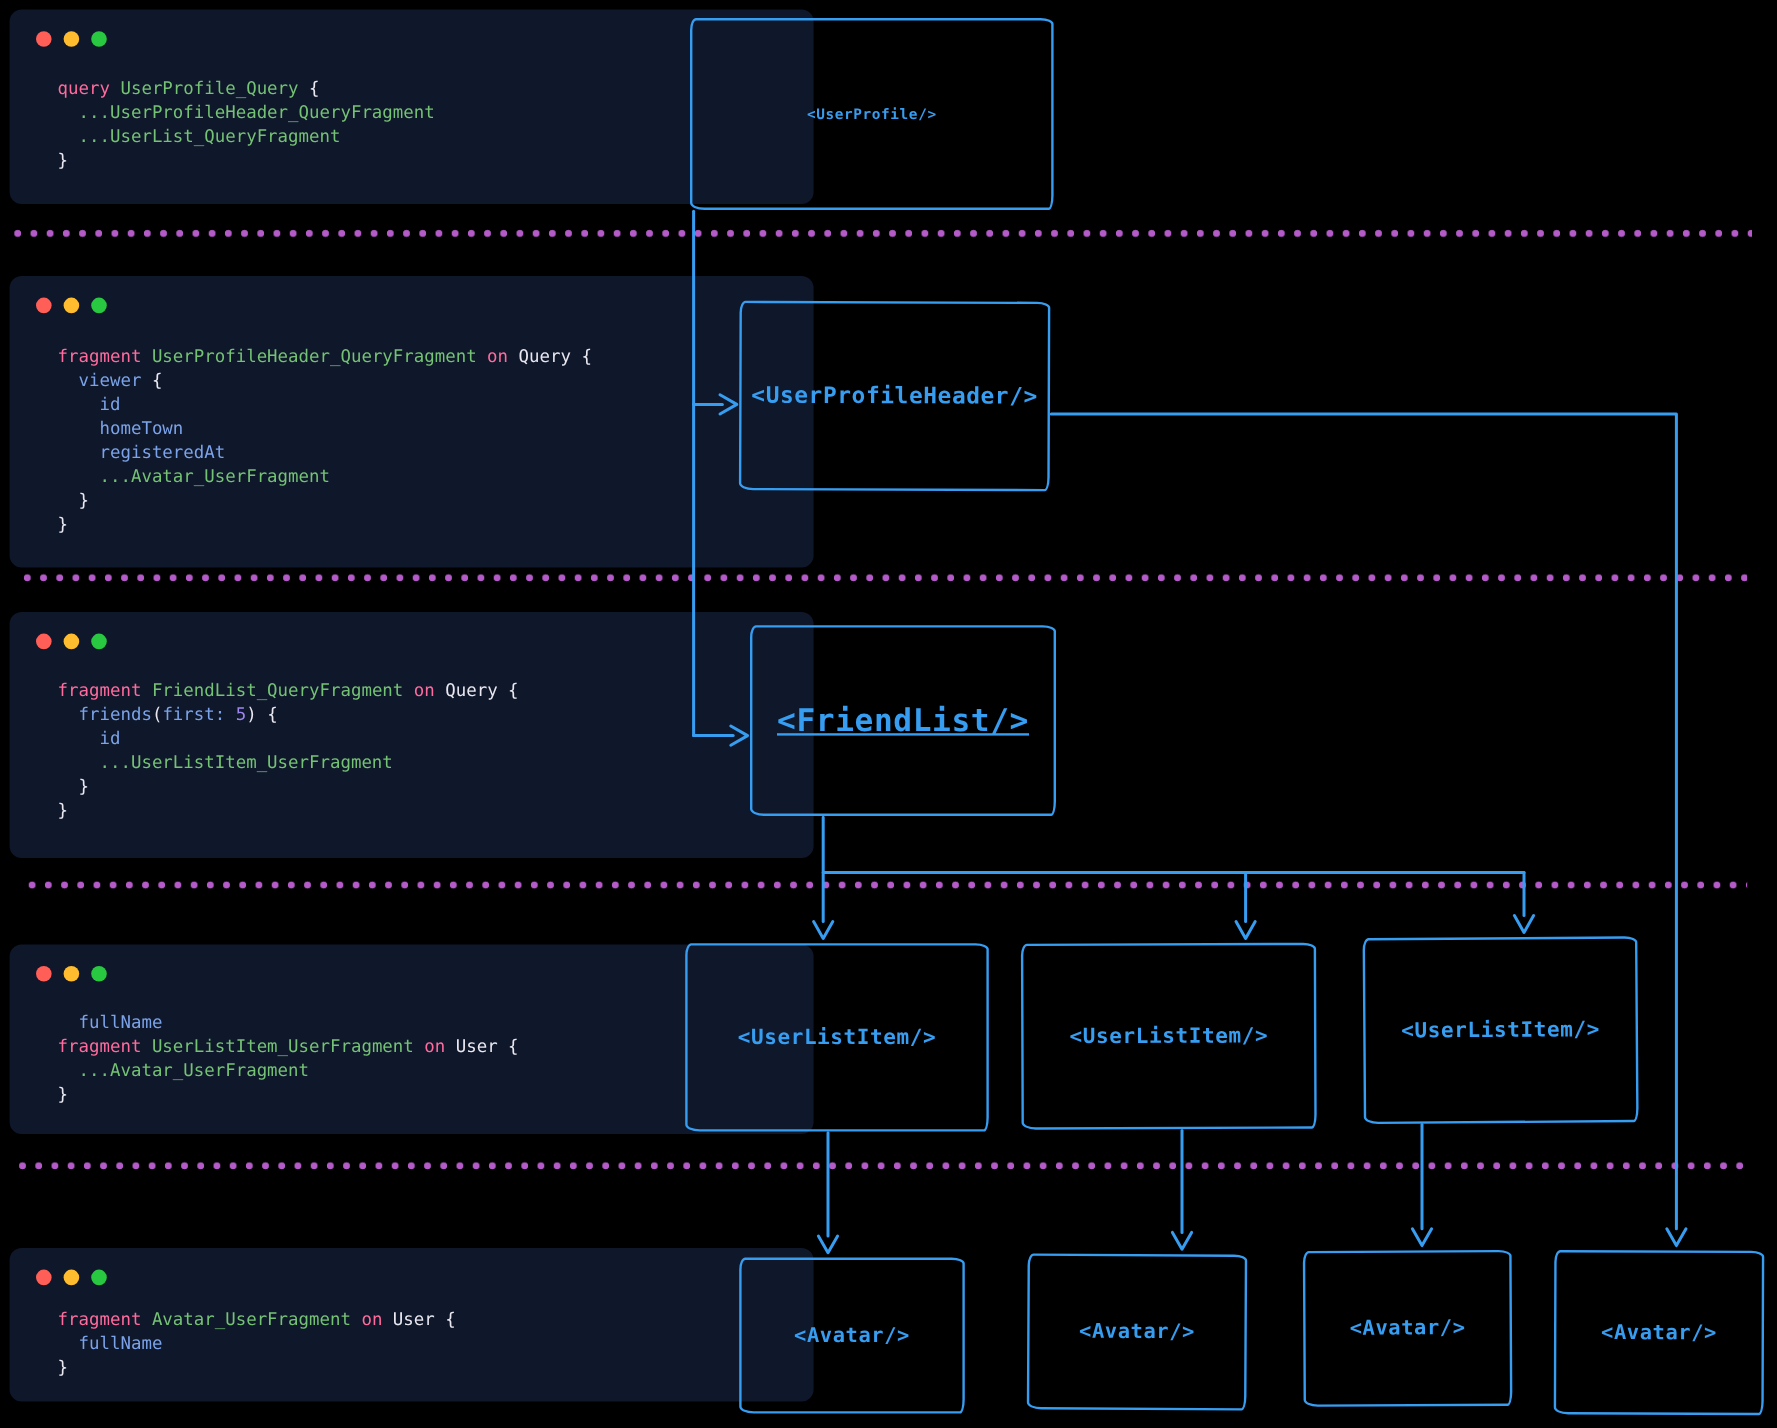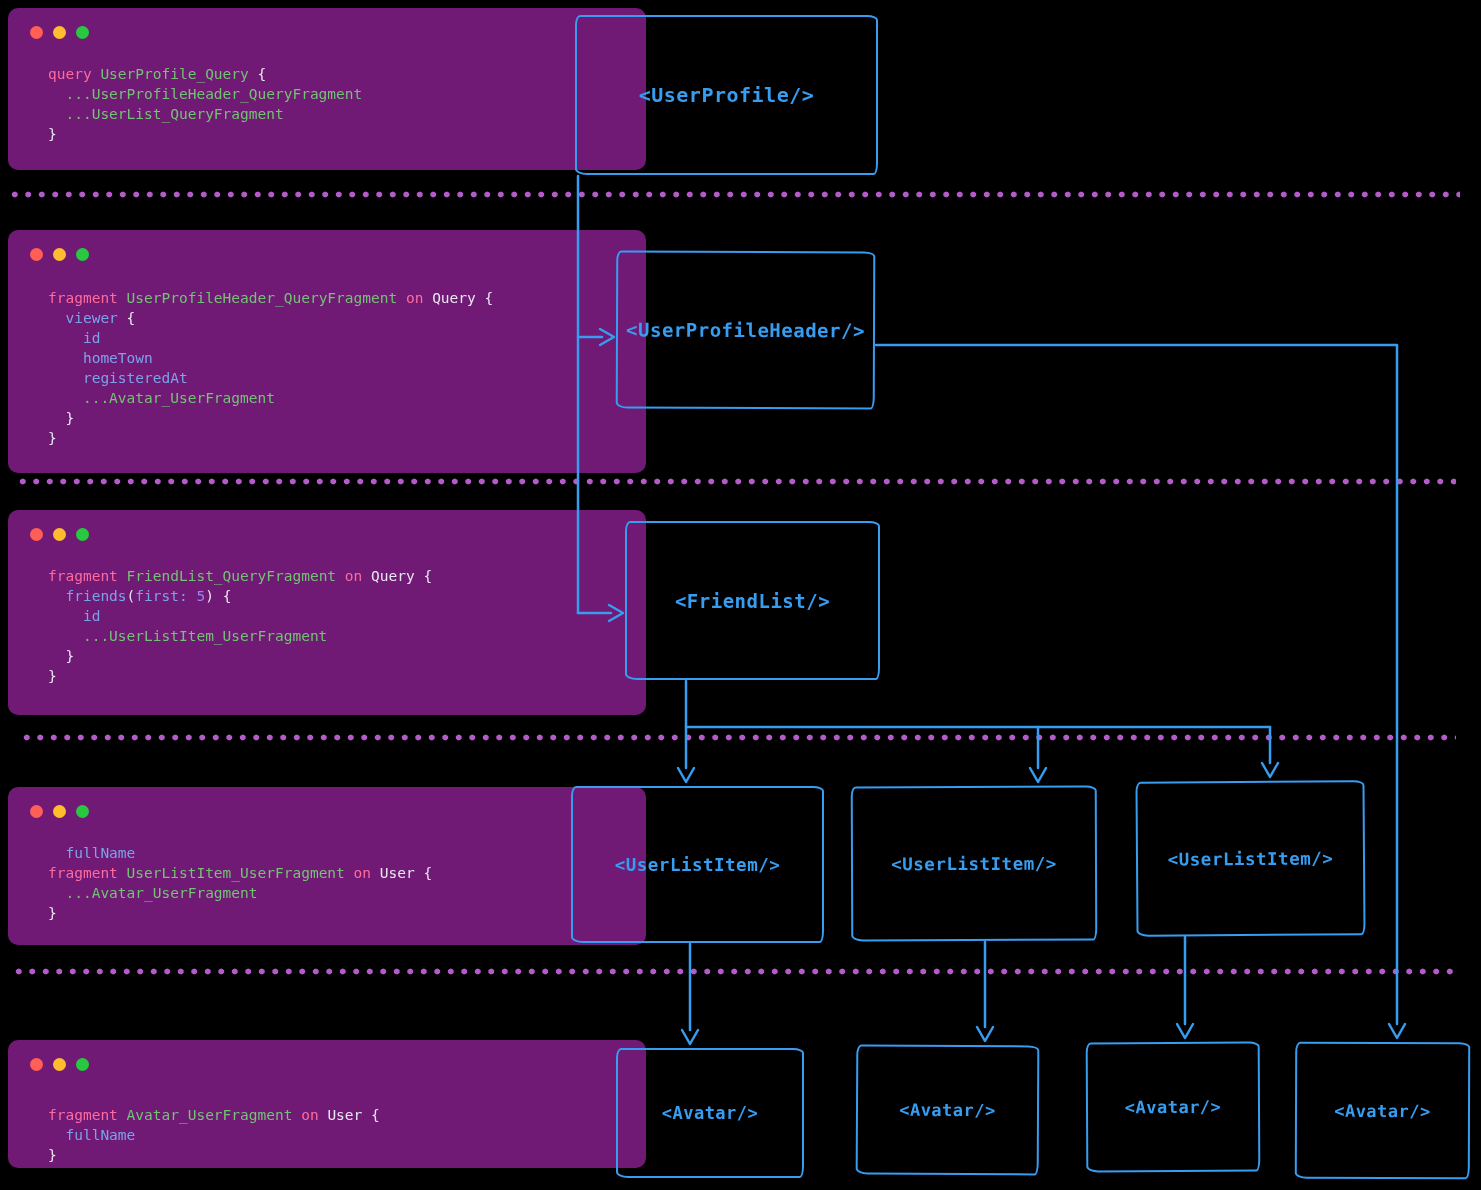--- a/index.html
+++ b/index.html
@@ -2,21 +2,21 @@
 <html><head>
 <meta charset="utf-8">
 <style>
   html,body{margin:0;padding:0;background:#000;}
   .stage{
     position:relative;width:1481px;height:1190px;background:#000;overflow:hidden;
     font-family:"DejaVu Sans Mono","Liberation Mono",monospace;
   }
   
   .code-window{
-    position:absolute;left:8px;width:638px;background:#701a75;border-radius:10px;
+    position:absolute;left:8px;width:638px;background:#0f172a;border-radius:10px;padding-left:32px;
   }
   .traffic-lights{position:absolute;left:22px;top:18px;display:flex;gap:10px;}
   .dot{width:13px;height:13px;border-radius:50%;}
   .dot-red{background:#ff5f57}
   .dot-yellow{background:#febc2e}
   .dot-green{background:#28c840}
   .code{
     position:absolute;left:40px;margin:0;font-size:14.5px;line-height:20px;
     white-space:pre;font-family:inherit;
   }
@@ -81,37 +81,37 @@
     </div>
     <pre class="code" style="top:56px;"><div><span class="tok-field">  fullName</span></div><div><span class="tok-kw">fragment</span><span class="tok-name"> UserListItem_UserFragment</span><span class="tok-kw"> on</span><span class="tok-plain"> User {</span></div><div><span class="tok-name">  ...Avatar_UserFragment</span></div><div><span class="tok-plain">}</span></div></pre>
   </div>
 
   <div class="code-window" style="top:1040px;height:128px;">
     <div class="traffic-lights">
       <span class="dot dot-red"></span>
       <span class="dot dot-yellow"></span>
       <span class="dot dot-green"></span>
     </div>
-    <pre class="code" style="top:50px;margin-top:15px;"><div><span class="tok-kw">fragment</span><span class="tok-name"> Avatar_UserFragment</span><span class="tok-kw"> on</span><span class="tok-plain"> User {</span></div><div><span class="tok-field">  fullName</span></div><div><span class="tok-plain">}</span></div></pre>
+    <pre class="code" style="top:50px;"><div><span class="tok-kw">fragment</span><span class="tok-name"> Avatar_UserFragment</span><span class="tok-kw"> on</span><span class="tok-plain"> User {</span></div><div><span class="tok-field">  fullName</span></div><div><span class="tok-plain">}</span></div></pre>
   </div>
 
   <div class="separator" style="top:191px;left:8px;width:1452px;"></div>
   <div class="separator" style="top:478px;left:16px;width:1440px;"></div>
   <div class="separator" style="top:734px;left:20px;width:1436px;"></div>
   <div class="separator" style="top:968px;left:12px;width:1446px;"></div>
 
-  <div class="node" style="left:575px;top:15px;width:303px;height:160px;font-size:20px;">
+  <div class="node" style="left:575px;top:15px;width:303px;height:160px;font-size:12px;">
     <span>&lt;UserProfile/&gt;</span>
   </div>
 
   <div class="node" style="left:616px;top:251px;width:259px;height:158px;font-size:19px;transform:rotate(.2deg);">
     <span>&lt;UserProfileHeader/&gt;</span>
   </div>
 
-  <div class="node" style="left:625px;top:521px;width:255px;height:159px;font-size:19px;">
+  <div class="node" style="left:625px;top:521px;width:255px;height:159px;font-size:26px;text-decoration:underline;">
     <span>&lt;FriendList/&gt;</span>
   </div>
 
   <div class="node" style="left:571px;top:786px;width:253px;height:157px;font-size:17.5px;">
     <span>&lt;UserListItem/&gt;</span>
   </div>
 
   <div class="node" style="left:851px;top:786px;width:246px;height:155px;font-size:17.5px;transform:rotate(-.2deg);">
     <span>&lt;UserListItem/&gt;</span>
   </div>

